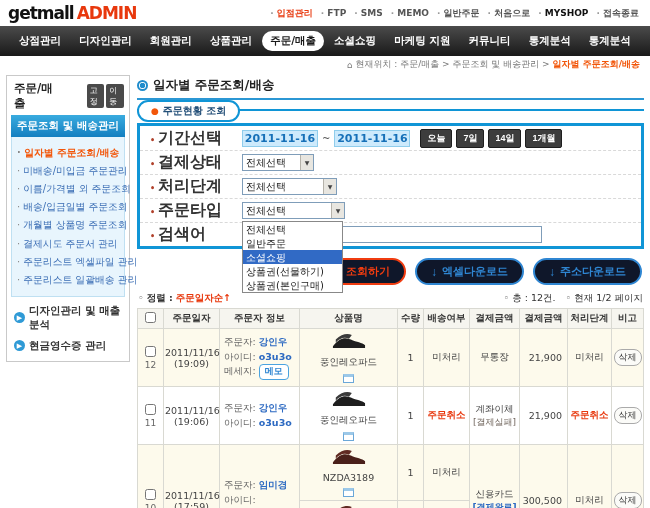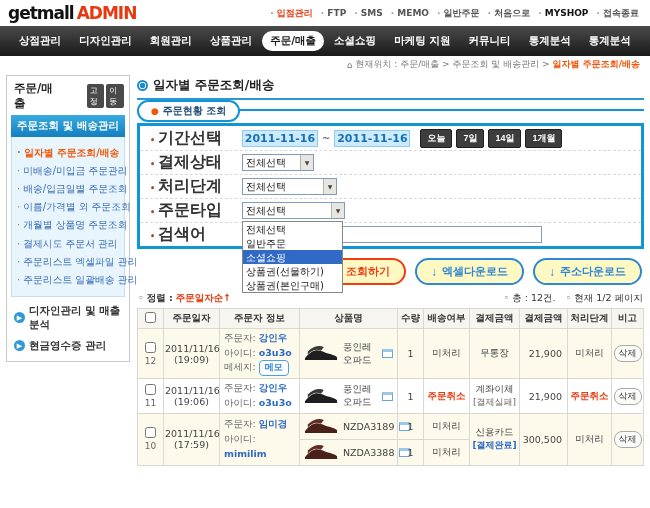--- a/index.html
+++ b/index.html
@@ -61,40 +61,40 @@
   .fselect { display:inline-flex; justify-content:space-between; align-items:center; border:1px solid #7f9db9; background:#fff; height:17px; font-size:10px; color:#222; padding-left:3px; cursor:pointer; }
   .selarrow { width:13px; align-self:stretch; background:#e8e6e0; border-left:1px solid #b5b2aa; display:flex; align-items:center; justify-content:center; }
   .selarrow::after { content:"▼"; font-size:6px; color:#444; }
   .w72{width:72px;} .w95{width:95px;} .w103{width:103px;}
   .ftext { width:300px; height:17px; border:1px solid #7f9db9; font-size:10px; padding:0 3px; }
   .dropdown { position:absolute; top:21px; left:0; width:101px; border:1px solid #888; background:#fff; z-index:30; }
   .opt { font-size:10px; color:#222; padding:1px 3px; height:14px; line-height:13px; cursor:pointer; white-space:nowrap; }
   .opt.sel { background:#316ac5; color:#fff; }
   
   .btnrow { display:flex; justify-content:flex-end; gap:9px; margin:9px 2px 7px 0; }
-  .btn { display:inline-flex; align-items:center; gap:5px; border-radius:14px; background:#fef9c3; font-weight:bold; font-size:11px; padding:4px 14px; cursor:pointer; }
+  .btn { display:inline-flex; align-items:center; gap:5px; border-radius:14px; background:#0f172a; font-weight:bold; font-size:11px; padding:4px 14px; cursor:pointer; }
   .btn.red { border:2px solid #f03c10; color:#f03c10; }
   .btn.blue { border:2px solid #2f86d2; color:#2f86d2; }
   .dar { font-size:12px; font-weight:bold; }
   
   .lmeta { display:flex; justify-content:space-between; align-items:center; font-size:9.5px; color:#333; margin:2px 1px 3px 1px; }
   .lmeta .b::before { content:"◦ "; color:#555; }
   .sortv { color:#e8380d; font-weight:bold; }
   .lmeta .right { display:flex; gap:10px; }
   
   table { width:100%; border-collapse:collapse; table-layout:fixed; }
   th,td { border:1px solid #d9d9d2; font-size:9.5px; color:#444; text-align:center; vertical-align:middle; padding:2px 1px; }
   th { background:#f6f5ef; font-weight:bold; color:#333; height:20px; padding:3px 0; }
   tr.cream td { background:#fdfaec; }
   .num { font-size:9px; color:#666; display:block; margin-top:1px; }
   .oinfo { text-align:left; padding:2px 4px; line-height:1.55; }
   .oinfo .lb { color:#666; }
   .lnk { color:#2d6ac2; font-weight:bold; cursor:pointer; }
   .memobtn { display:inline-block; border:1px solid #4aa3e0; border-radius:4px; color:#2f86d2; font-size:9px; font-weight:bold; padding:0 5px; background:#fff; cursor:pointer; }
-  .prow { display:flex; align-items:center; gap:5px; text-align:left; padding:1px 3px; }
+  .prow { display:flex; align-items:center; gap:5px; text-align:left; padding:1px 3px;flex-direction:column; }
   .thumb { width:34px; height:19px; flex:none; display:flex; align-items:center; justify-content:center; }
   .winicon { width:11px; height:9px; border:1px solid #6aa7d8; border-top:3px solid #9cc8e8; background:#fff; flex:none; cursor:pointer; }
   .redtxt { color:#e8380d; font-weight:bold; }
   .paydone { color:#2d6ac2; font-weight:bold; font-size:9px; }
   .payfail { color:#6e635a; font-size:9px; }
   .amt { text-align:right; padding-right:5px; }
   .delbtn { border:1px solid #aaa; background:#fbfbf8; font-size:9px; padding:1px 4px; border-radius:8px; color:#333; cursor:pointer; }
   input[type=checkbox]{ width:11px; height:11px; }
 </style>
 </head>
@@ -141,22 +141,22 @@
         <span class="stitle">주문/매출</span>
         <span class="sbadges">
           <span class="sbadge">고정</span>
           <span class="sbadge">이동</span>
         </span>
       </div>
       <div class="ssec">주문조회 및 배송관리</div>
       <div class="slist">
         <span class="sitem active">일자별 주문조회/배송</span>
         <span class="sitem">미배송/미입금 주문관리</span>
+        <span class="sitem">이름/가격별 외 주문조회</span>
         <span class="sitem">배송/입금일별 주문조회</span>
-        <span class="sitem">이름/가격별 외 주문조회</span>
         <span class="sitem">개월별 상품명 주문조회</span>
         <span class="sitem">결제시도 주문서 관리</span>
         <span class="sitem">주문리스트 엑셀파일 관리</span>
         <span class="sitem">주문리스트 일괄배송 관리</span>
       </div>
       <div class="slink">
         <span class="bicon">▶</span>
         <span>디자인관리 및 매출 분석</span>
       </div>
       <div class="slink">

